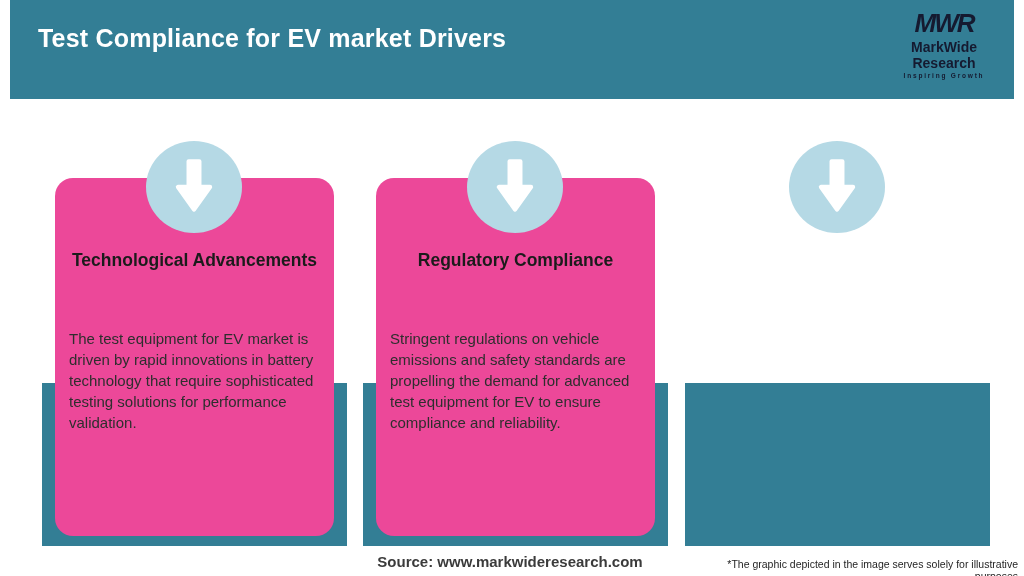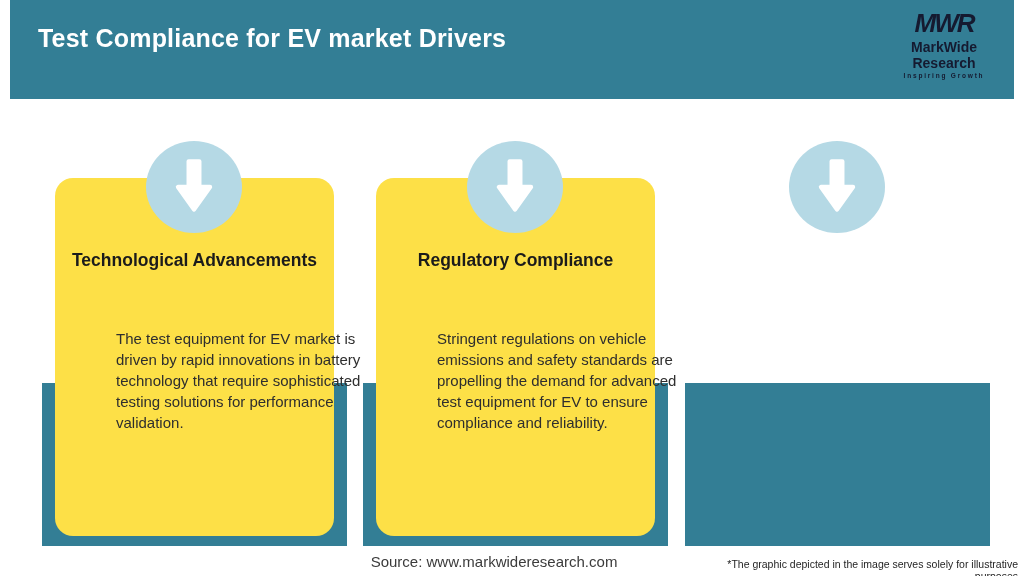--- a/index.html
+++ b/index.html
@@ -38,41 +38,41 @@
   .card-col.c1 { left: 42px; }
   .card-col.c2 { left: 363px; }
   .card-col.c3 { left: 685px; }
 
   .card-frame {
     position: absolute; left: 0; top: 253px; width: 305px; height: 163px;
     background: #337E95;
   }
   .card-panel {
     position: absolute; left: 13px; top: 48px; width: 279px; height: 358px;
-    background: #fde047; border-radius: 18px;
+    background: #ec4899; border-radius: 18px;
   }
   .icon-circle {
     position: absolute; left: 104px; top: 11px; width: 96px; height: 92px;
     background: #B5D9E5; border-radius: 50%;
     display: flex; align-items: center; justify-content: center;
   }
   .card-heading {
     position: absolute; left: 0; top: 72px; width: 279px;
     text-align: center; font-size: 17.5px; font-weight: 700; color: #1B1B1B;
   }
   .card-body {
     position: absolute; left: 14px; top: 150px; width: 251px;
-    font-size: 15px; line-height: 21px; color: #2E2E2E; margin-left: 47px;
+    font-size: 15px; line-height: 21px; color: #2E2E2E;
   }
   .card-col.c3 .card-body { font-size: 14px; line-height: 21px; width: 258px; }
 
   
   .source-text {
-    position: absolute; left: 324px; top: 553px; width: 340px;
-    text-align: center; font-size: 15px; font-weight: 400; color: #3B3B3B;
+    position: absolute; left: 340px; top: 553px; width: 340px;
+    text-align: center; font-size: 15px; font-weight: 700; color: #3B3B3B;
   }
   .disclaimer-text {
     position: absolute; right: 6px; top: 558px; width: 320px;
     text-align: right; font-size: 10.5px; color: #1F1F1F;
   }
 </style>
 </head>
 <body>
 
 <div class="page">

